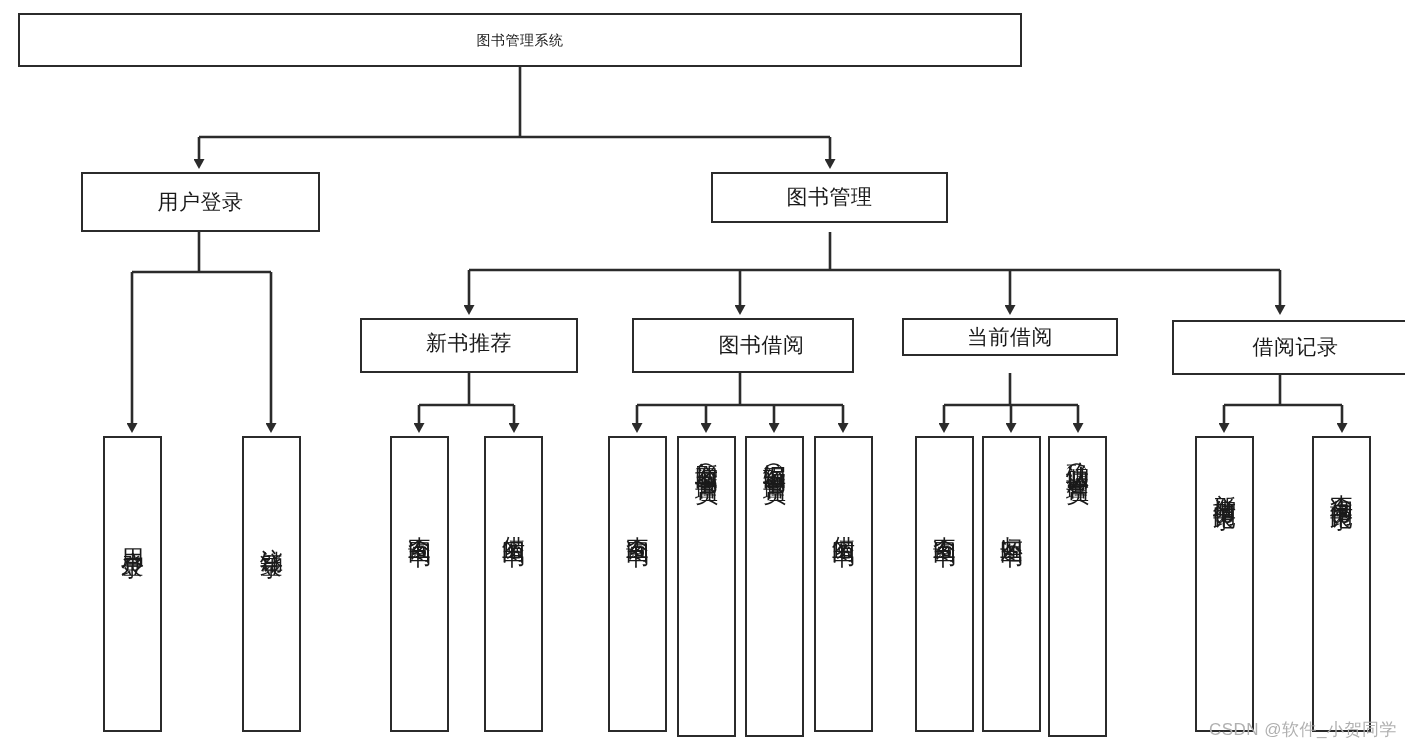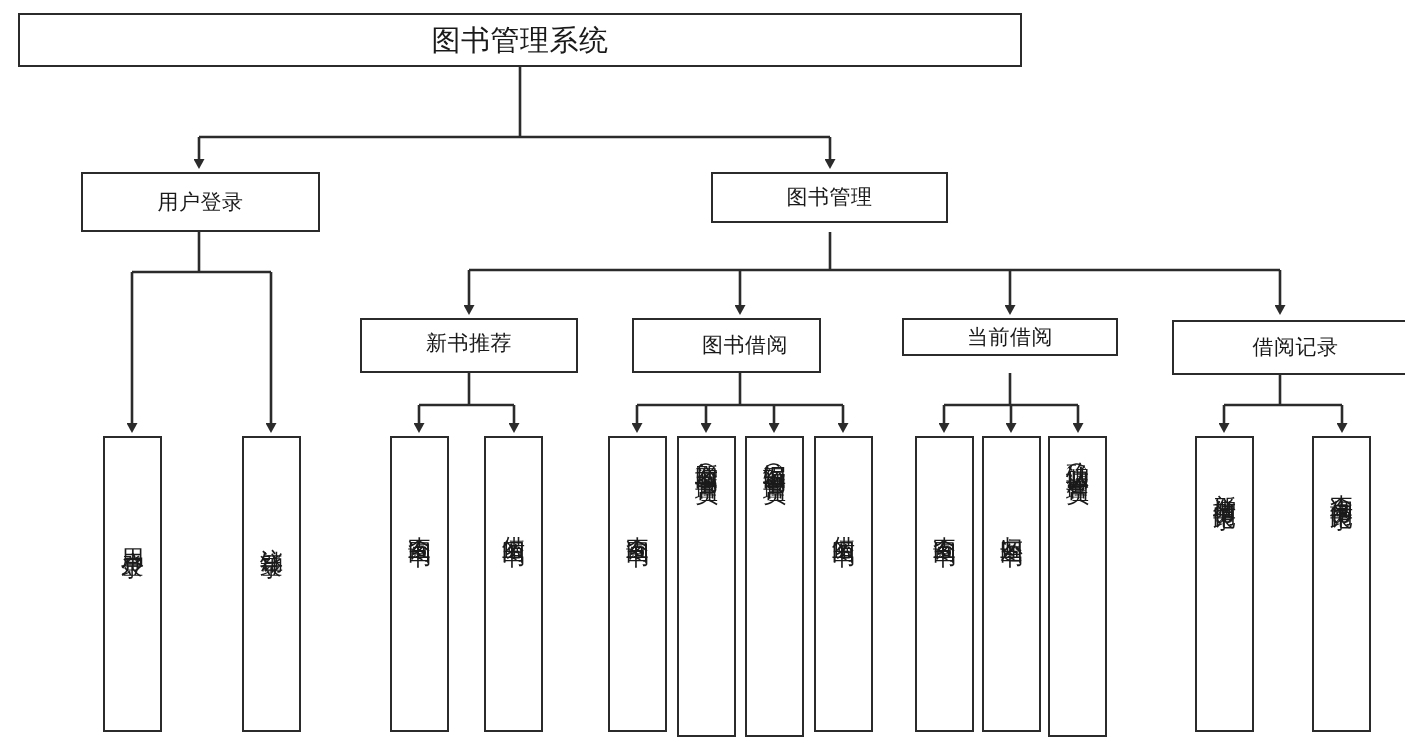--- a/index.html
+++ b/index.html
@@ -51,21 +51,21 @@
     padding-top: 4px;
   }
   .node.vert .lbl {
     writing-mode: vertical-rl;
     text-orientation: upright;
     font-size: 23px;
     line-height: 1.0;
     letter-spacing: 3px;
     white-space: nowrap;
   }
-  .node.root .lbl { font-size: 29px; }
+  .node.root .lbl { font-size: 14px; }
   .watermark {
     position: absolute;
     right: 8px;
     bottom: 6px;
     font-size: 17px;
     color: #b0b0b0;
     white-space: nowrap;
     letter-spacing: 0.5px;
   }
 </style>
@@ -133,21 +133,21 @@
   </div>
 
   <div class="node horiz" style="left:711px; top:172px; width:237px; height:51px;">
     <span class="lbl">图书管理</span>
   </div>
 
   <div class="node horiz" style="left:360px; top:318px; width:218px; height:55px;font-family:Liberation Mono, monospace;">
     <span class="lbl">新书推荐</span>
   </div>
 
-  <div class="node horiz" style="left:632px; top:318px; width:189px; height:55px;padding-left:37px;">
+  <div class="node horiz" style="left:632px; top:318px; width:222px; height:55px;padding-left:37px;">
     <span class="lbl">图书借阅</span>
   </div>
 
   <div class="node horiz" style="left:902px; top:318px; width:216px; height:38px;">
     <span class="lbl">当前借阅</span>
   </div>
 
   <div class="node horiz" style="left:1172px; top:320px; width:247px; height:55px;">
     <span class="lbl">借阅记录</span>
   </div>
@@ -197,14 +197,15 @@
   </div>
 
   <div class="node vert" style="left:1195px; top:436px; width:59px; height:296px; padding-top:38px;">
     <span class="lbl">新增借阅记录</span>
   </div>
 
   <div class="node vert" style="left:1312px; top:436px; width:59px; height:296px; padding-top:38px;">
     <span class="lbl">查询借阅记录</span>
   </div>
 
+  <div class="watermark">CSDN @软件_小贺同学</div>
 
 </div>
 
 </body></html>

